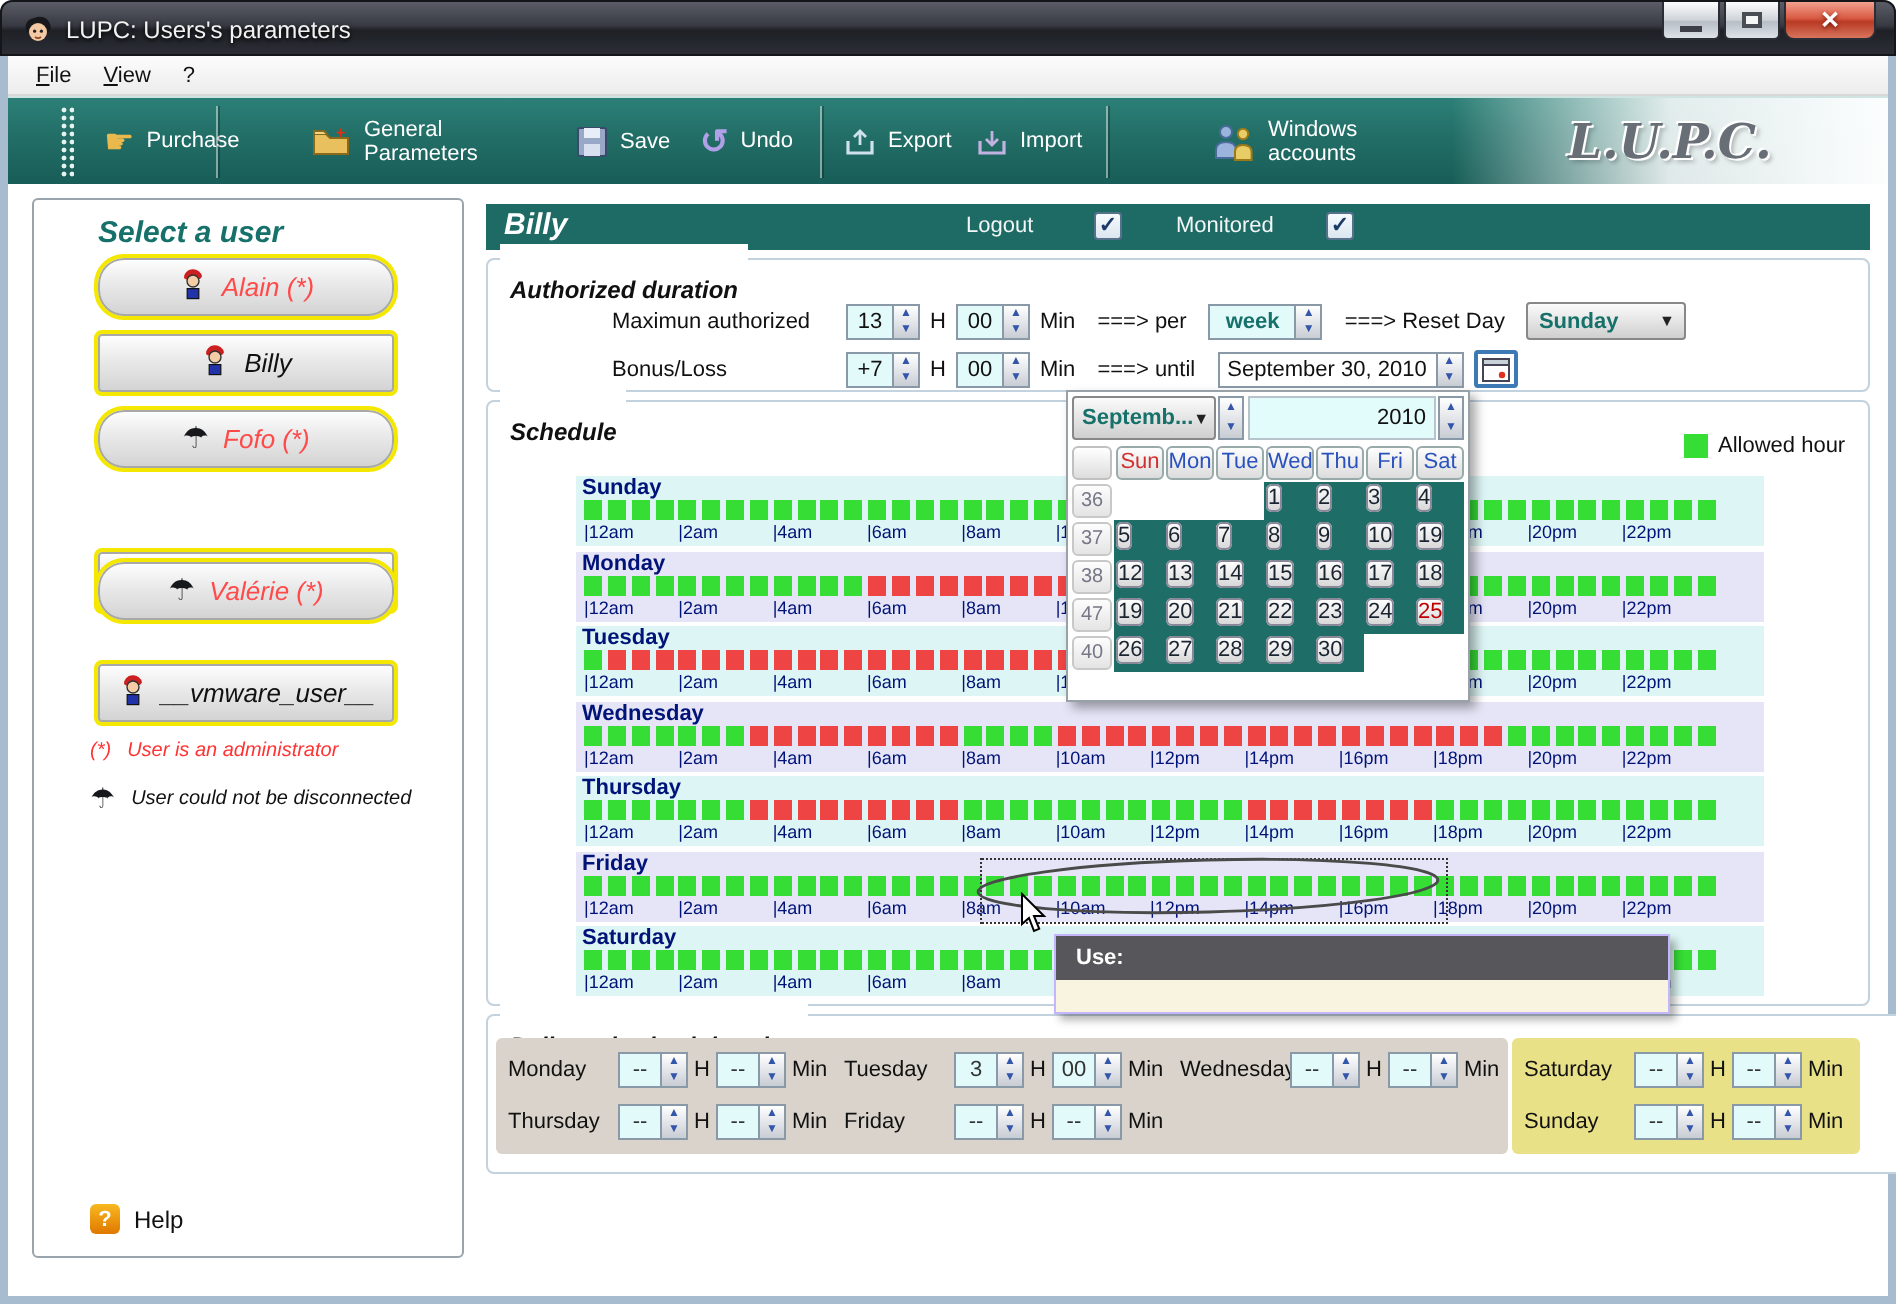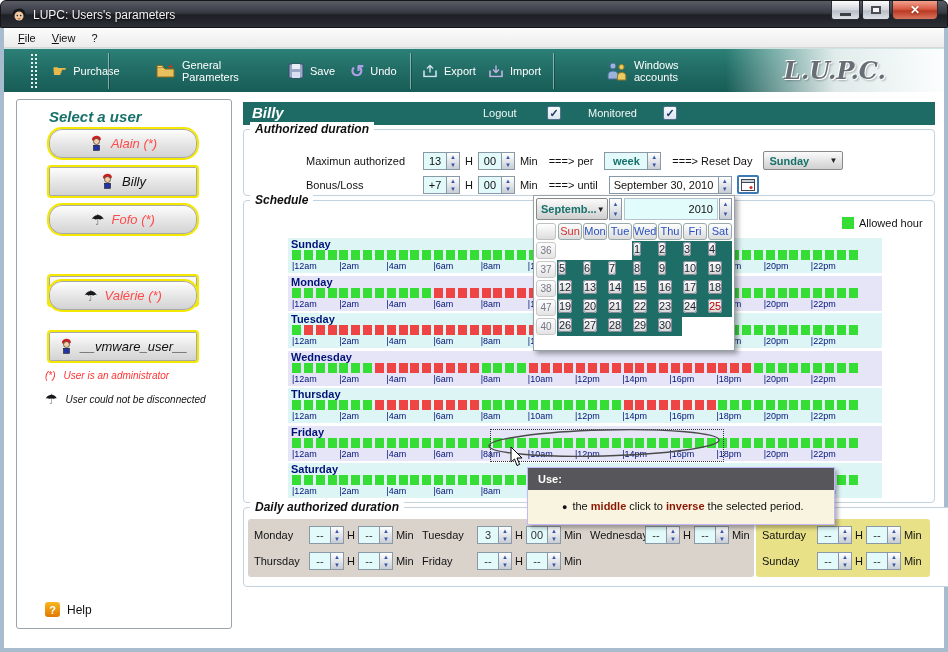--- a/index.html
+++ b/index.html
@@ -58,21 +58,21 @@
   .help-ico{width:15px;height:15px;border-radius:3px;background:linear-gradient(#f8b820,#e07800);
     color:#fff;font-weight:bold;font-size:11px;display:flex;align-items:center;justify-content:center;}
   .help-label{font-size:12px;}
   
   .user-bar{position:absolute;left:239px;top:54px;width:692px;height:23px;background:#1D6B64;box-sizing:border-box;}
   .user-name{position:absolute;left:9px;top:2px;color:#fff;font-size:15px;font-weight:bold;font-style:italic;}
   .ub-label{position:absolute;top:5px;color:#f2f6f6;font-size:11px;}
   .checkbox{position:absolute;top:4px;width:14px;height:14px;box-sizing:border-box;border:1px solid #56718c;border-radius:2px;
     background:linear-gradient(#f6fafd,#dbe6ef);color:#1d3a68;font-weight:bold;font-size:11px;line-height:12px;text-align:center;cursor:pointer;}
   .groupbox{position:absolute;border:1px solid #c3d2df;border-radius:4px;background:#fff;box-sizing:border-box;}
-  .gb-title{position:absolute;top:-8px;left:6px;background:#fff;padding:0 5px;font-size:12px;font-weight:bold;font-style:italic;color:#101010;}
+  .gb-title{position:absolute;top:-8px;left:6px;background:#fff;padding:16px 5px;font-size:12px;font-weight:bold;font-style:italic;color:#101010;}
   
   .spin{display:inline-flex;height:18px;vertical-align:middle;}
   .spin .sv{min-width:24px;background:#E2FAFA;border:1px solid #8a99a8;font-size:11px;text-align:center;line-height:16px;box-sizing:border-box;padding:0 2px;}
   .spin .sv.wide{min-width:44px;font-weight:bold;color:#17716b;}
   .spin .sv.date{min-width:110px;background:#fff;text-align:left;padding-left:4px;}
   .spin-btns{width:13px;display:flex;flex-direction:column;border:1px solid #8a99a8;border-left:none;
     background:linear-gradient(#ffffff,#c8cdd4);box-sizing:border-box;cursor:pointer;}
   .spin-btns i{flex:1;font-style:normal;font-size:6px;line-height:8px;color:#3355aa;text-align:center;}
   .auth-row{position:absolute;left:62px;display:flex;align-items:center;gap:5px;}
   .auth-label{width:112px;font-size:11px;}
@@ -956,21 +956,20 @@
               <span class="cal-cellwrap filled"><span class="cal-day">30</span></span>
               <span class="cal-cellwrap"></span>
               <span class="cal-cellwrap"></span>
             </div>
           </div>
       </div>
 
       <div class="tooltip">
         <div class="tt-head">Use:</div>
         <div class="tt-body" id="tt-body">
-            <div class="tt-line"><span class="dot">●</span><span>the </span><span class="kw">middle</span><span> click to </span><span class="kw">inverse</span><span> the selected period.</span></div>
           </div>
       </div>
 
       <div class="groupbox" style="left:239px;top:459px;width:792px;height:80px;">
         <span class="gb-title">Daily authorized duration</span>
         <div class="daily-gray" id="daily-weekdays">
             <div class="daily-entry">
               <span class="dlabel">Monday</span>
               <span class="spin">
                 <span class="sv">--</span>

